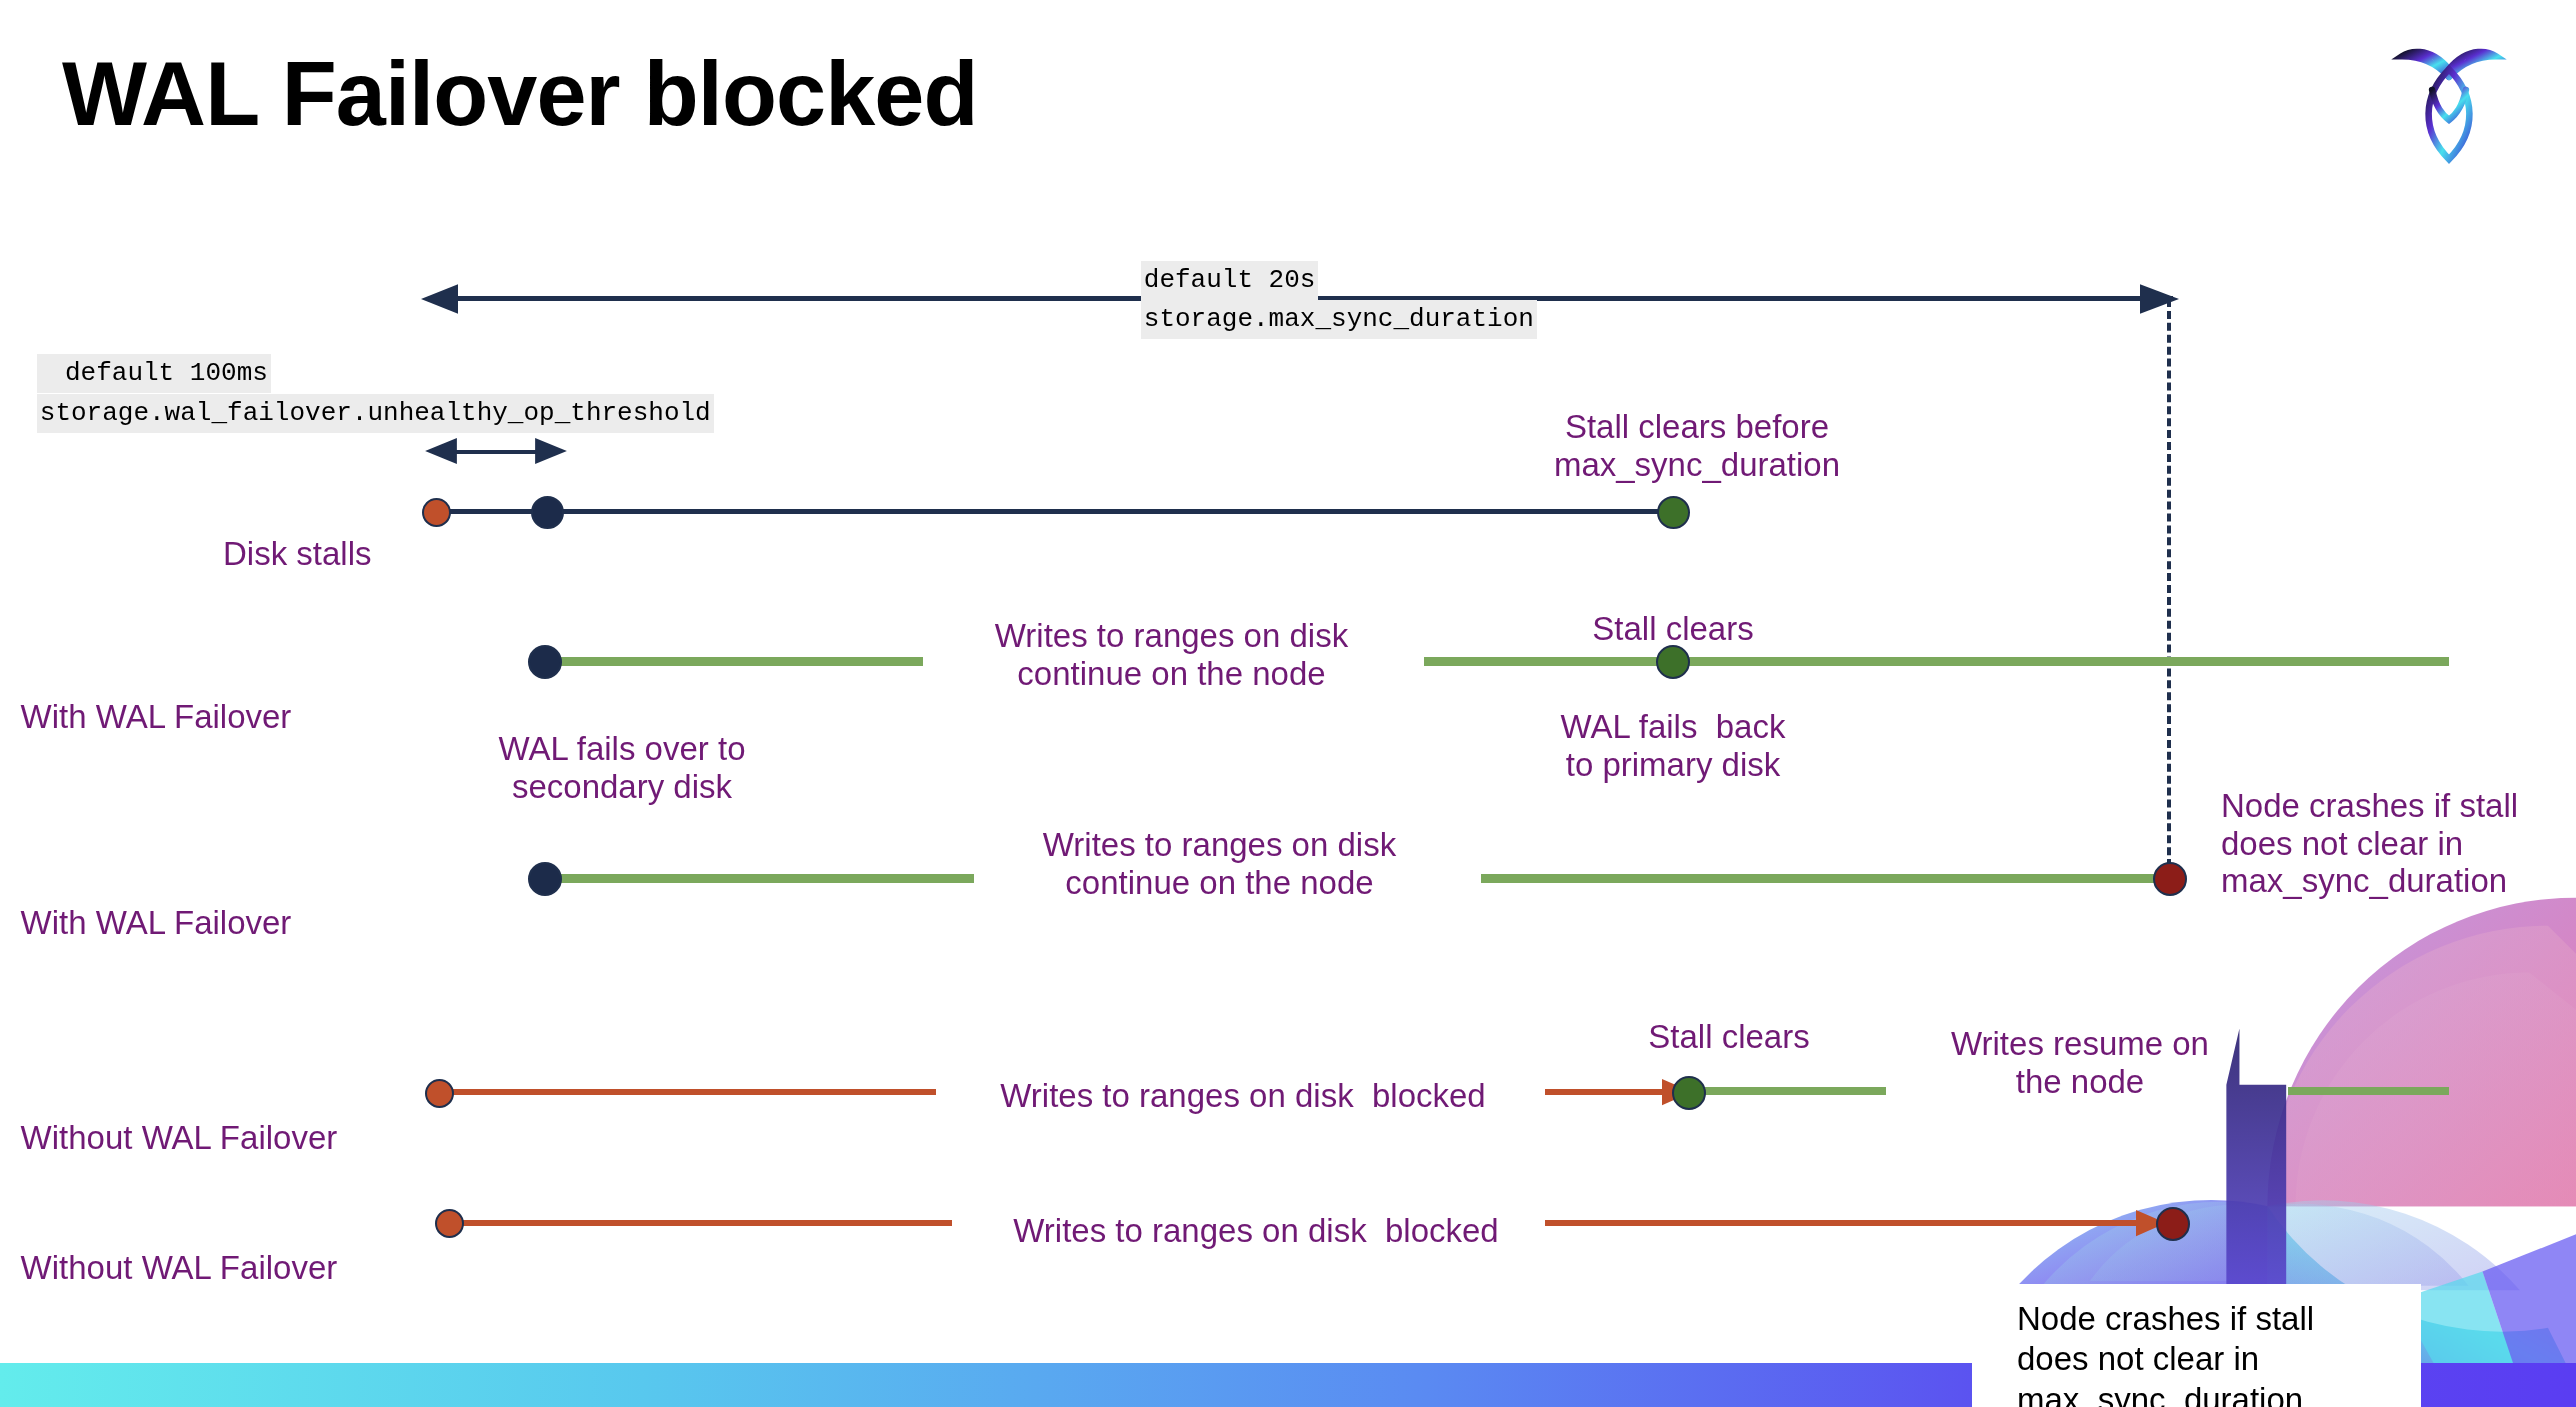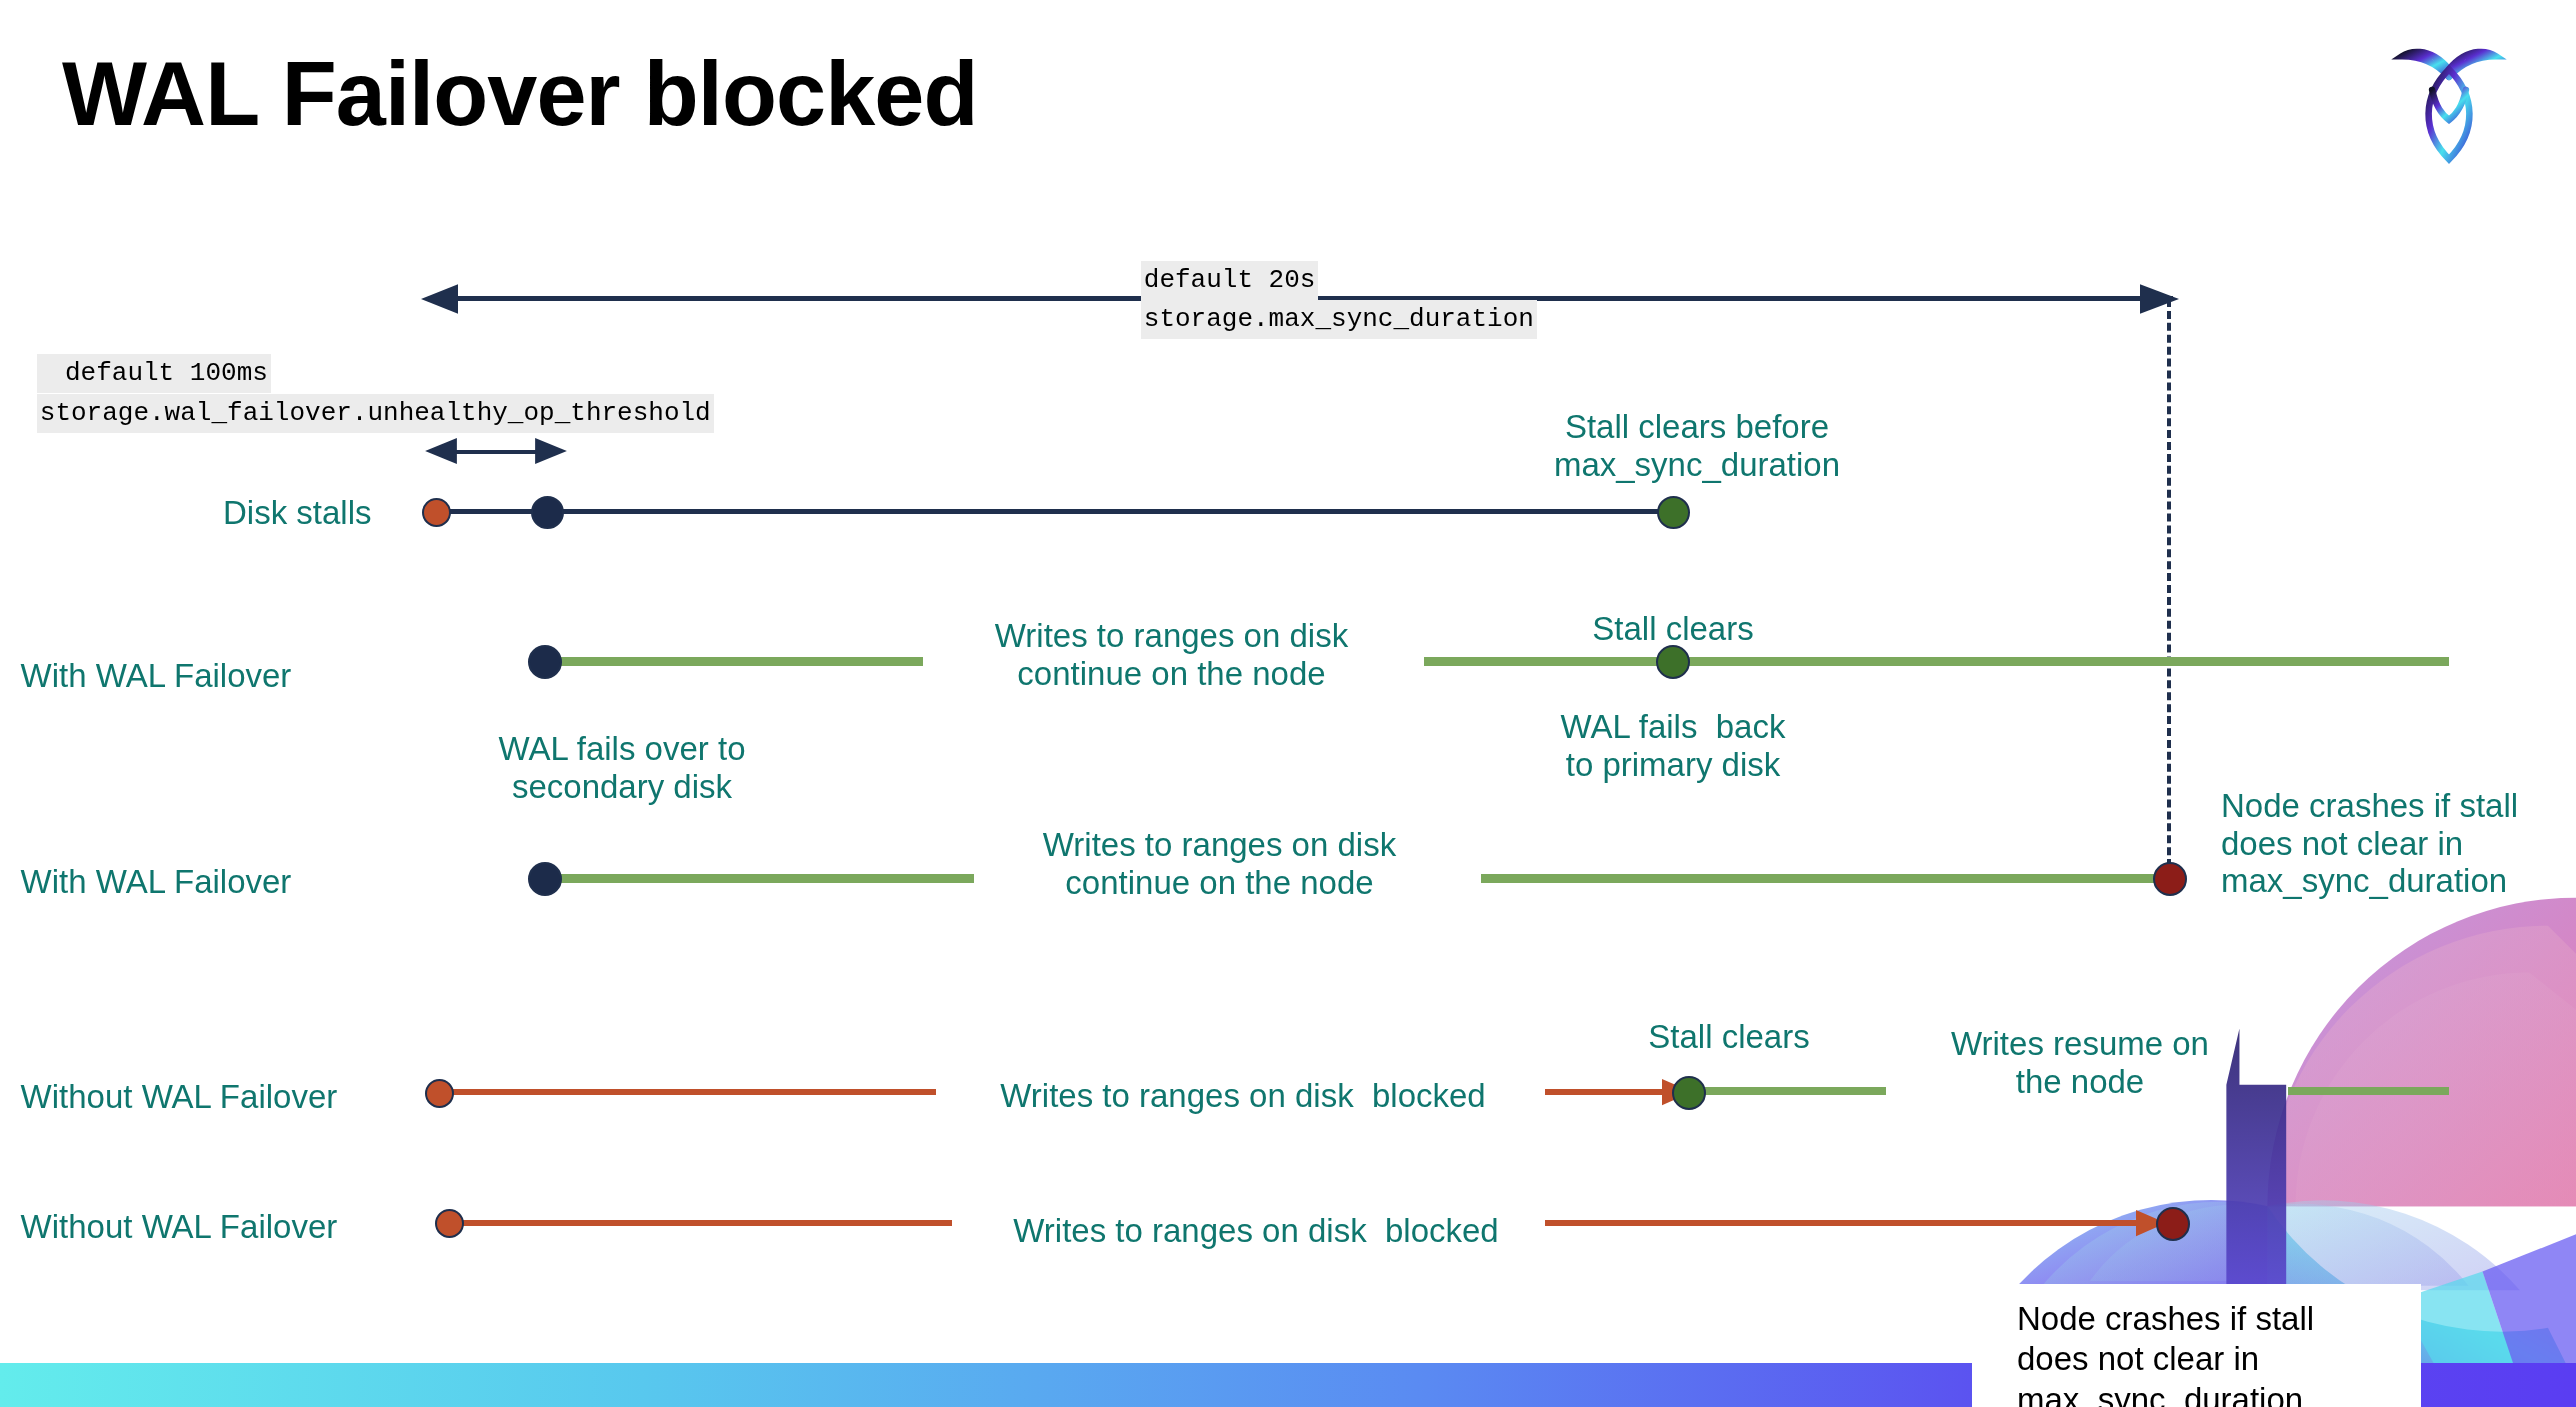--- a/index.html
+++ b/index.html
@@ -26,22 +26,22 @@
   
   .bloom{position:absolute;right:0;bottom:24px;width:617px;height:580px;pointer-events:none;}
 
   
   .bottom-strip{
     position:absolute;left:0;bottom:0;width:2576px;height:45px;
     background:linear-gradient(90deg,#63ecec 0%,#58c8ee 25%,#5a8bf2 55%,#5b4ff0 78%,#5a3df2 100%);
   }
 
   
-  .txt{position:absolute;color:#0f766e;line-height:1.14;white-space:pre;}
-  .row-label{font-size:33px;}
+  .txt{position:absolute;color:#701a75;line-height:1.14;white-space:pre;}
+  .row-label{font-size:33px;margin-top:41px;}
   .ann{font-size:33px;text-align:center;}
   .ann-left{font-size:33px;text-align:left;}
   .mono{
     position:absolute;font-family:"Liberation Mono", monospace;
     font-size:26px;color:#000000;background:#ececec;
     line-height:1.45;white-space:pre;padding:0.9px 2.8px;
   }
 
   
   .line{position:absolute;}

